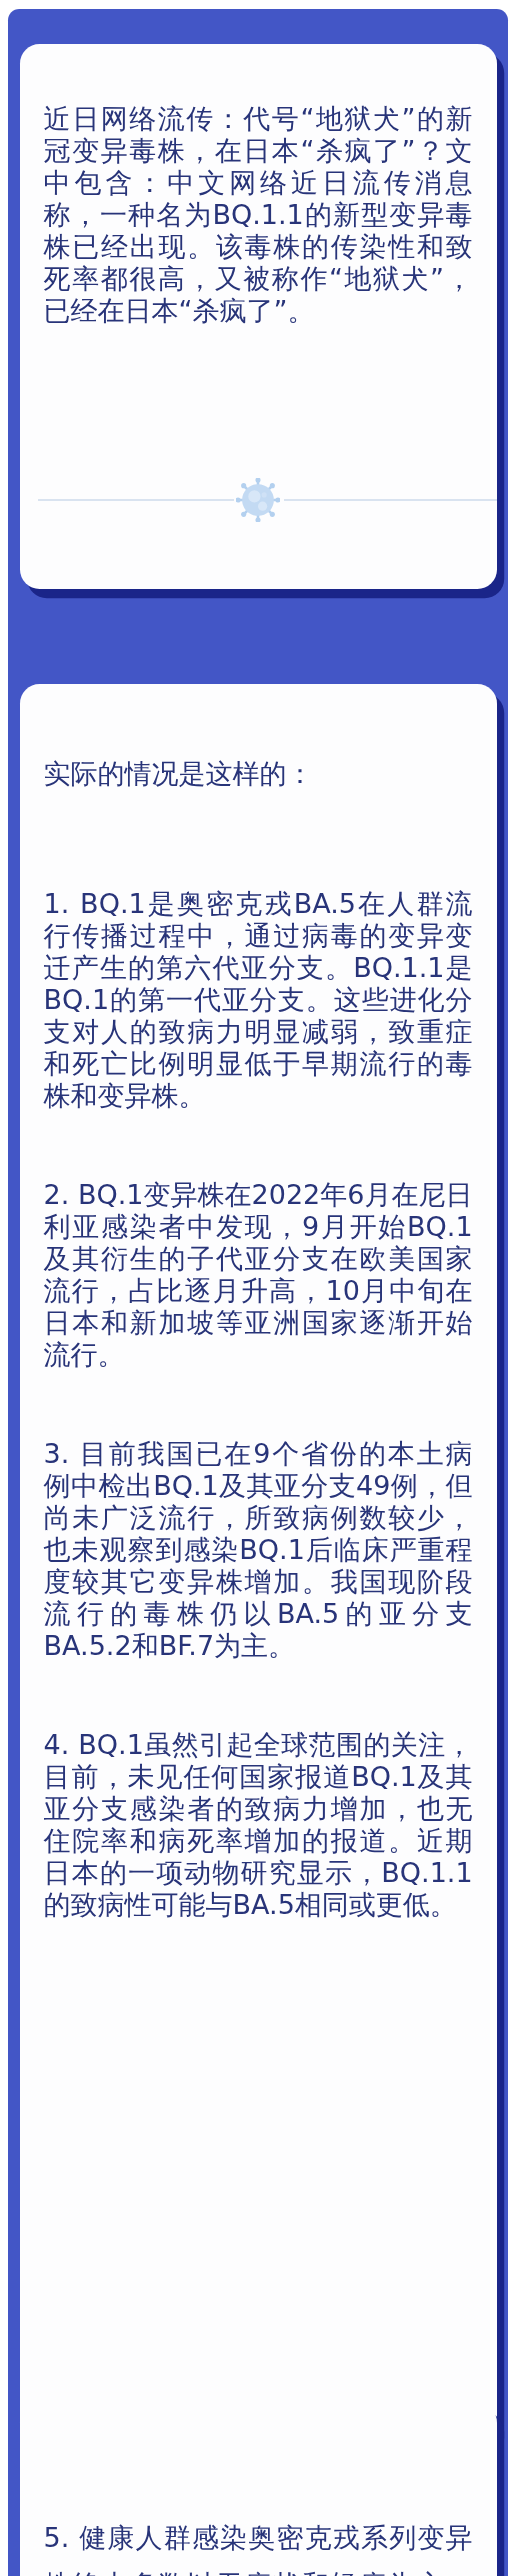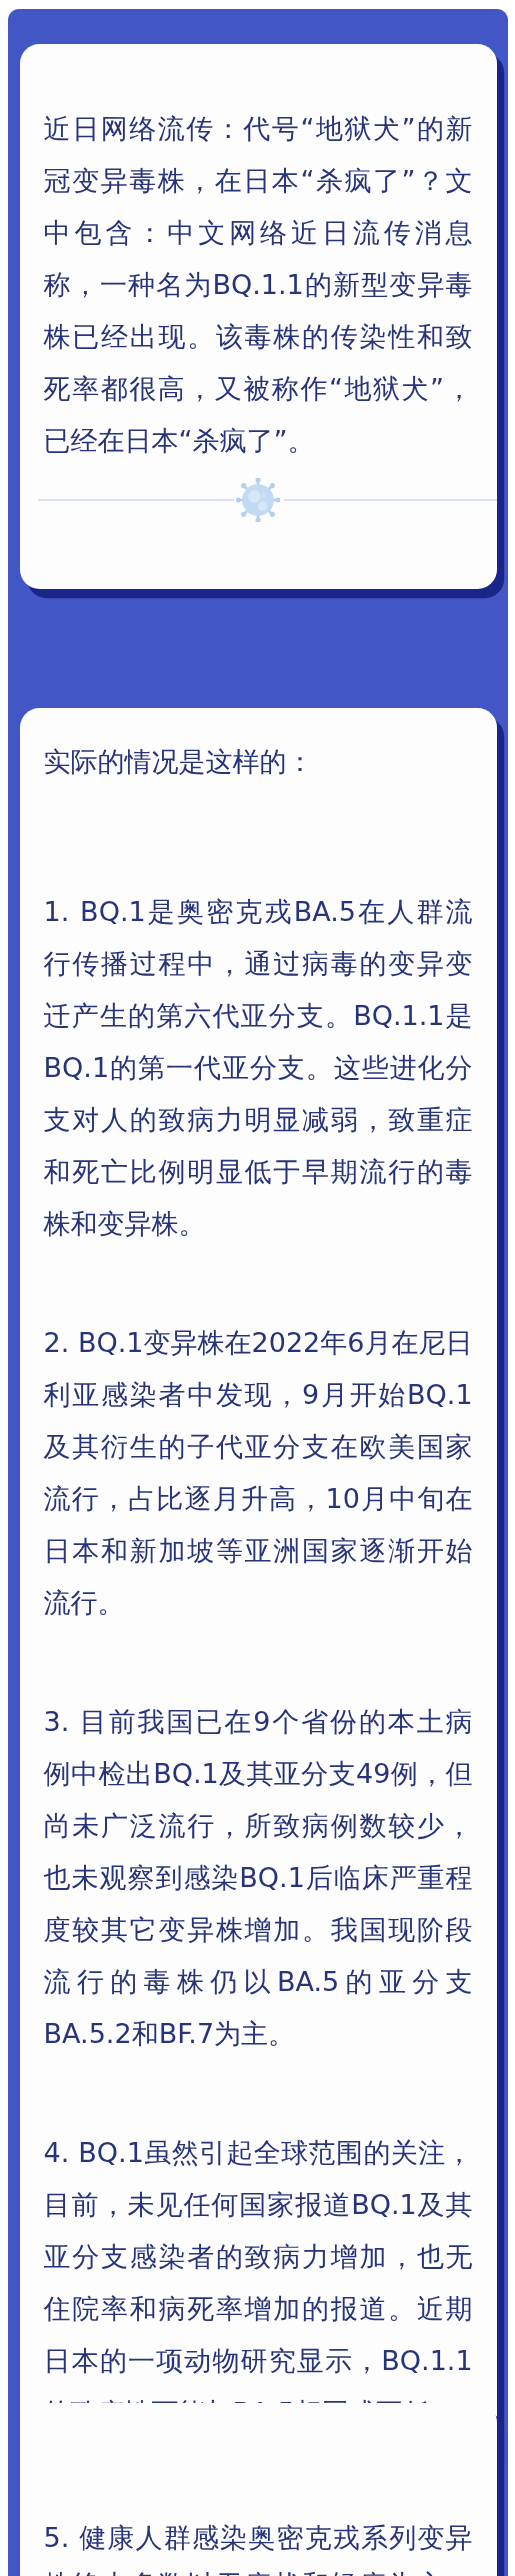--- a/index.html
+++ b/index.html
@@ -27,30 +27,30 @@
   .card {
     position: absolute;
     left: 19.6px;
     width: 477px;
     background: #fdfdfe;
     border-radius: 19.6px;
     box-shadow: 7.2px 9.3px 0 0 #1a2589;
     box-sizing: border-box;
     color: #283479;
     font-size: 27px;
-    line-height: 52px;
+    line-height: 32px;
   }
   .card p {
     margin: 0;
     padding: 0 24px;
     text-align: justify;
     text-justify: inter-ideograph;
   }
   .card-1 { top: 44px;  height: 545px; padding-top: 59px; }
-  .card-2 { top: 708px; height: 1764px; padding-top: 28px; }
+  .card-2 { top: 684px; height: 1764px; padding-top: 74px; }
   .card-3 { top: 2403px; height: 979px; padding-top: 111px; line-height: 47px; }
   .card-2 .para       { margin-top: 67px; }
   .card-2 .para-first { margin-top: 98px; }
   .divider-line {
     position: absolute;
     height: 1.5px;
     background: #d9e3f0;
   }
   .icon-wrap {
     position: absolute;

